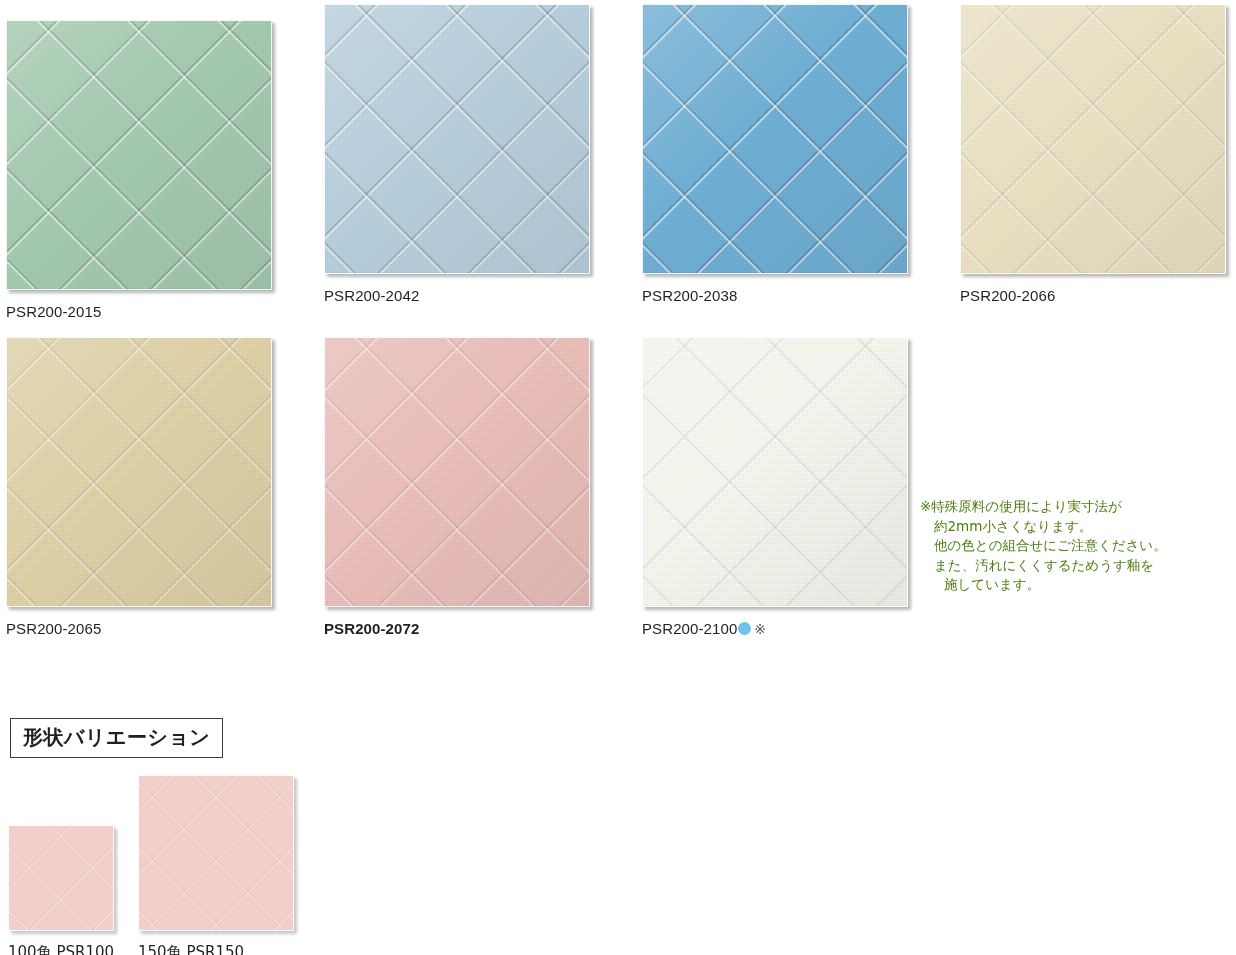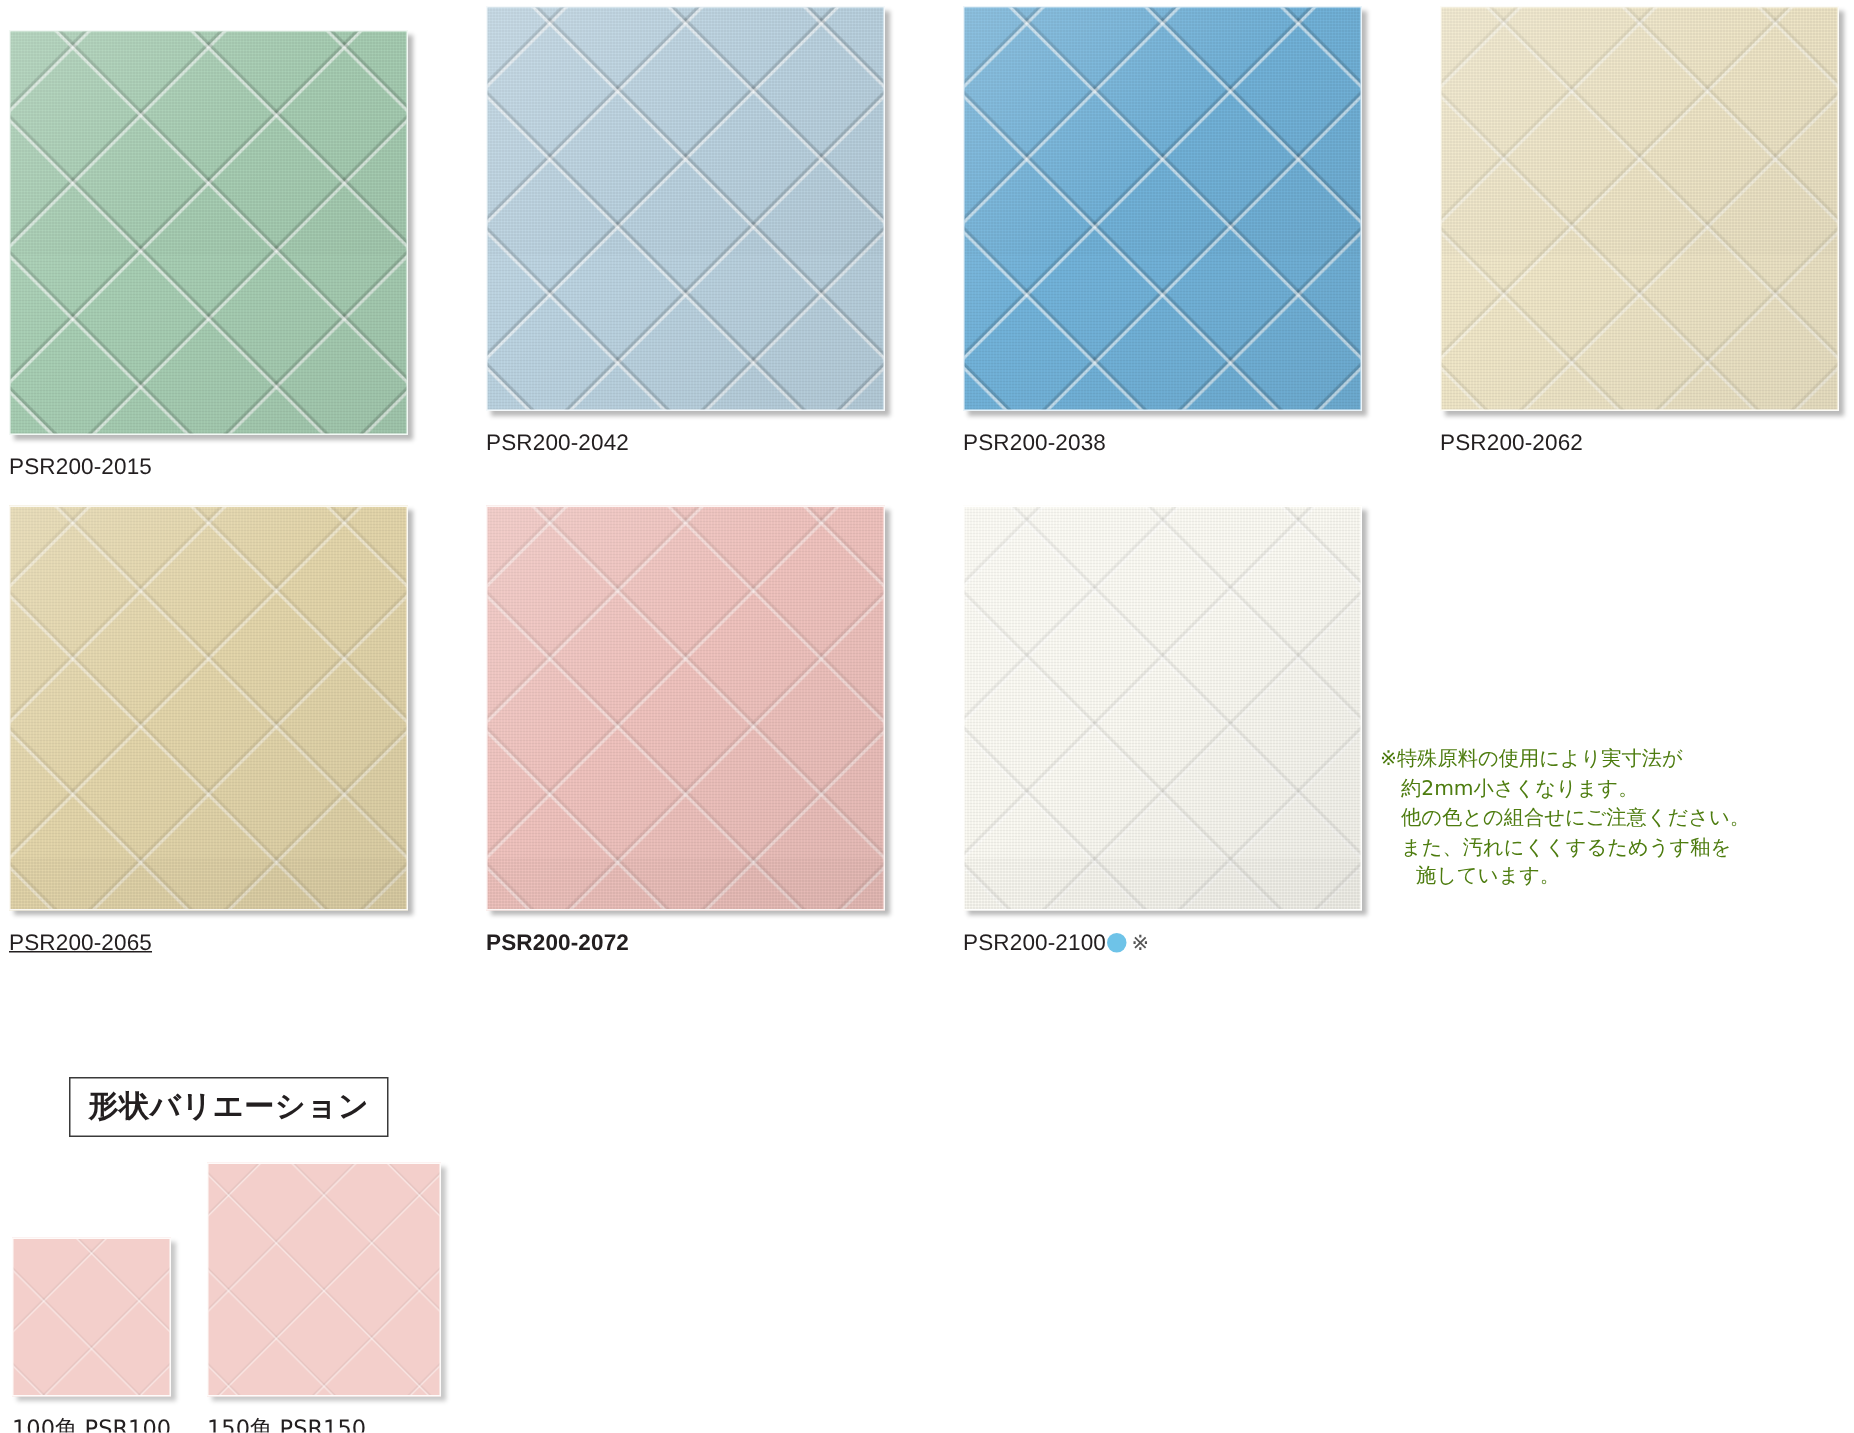--- a/index.html
+++ b/index.html
@@ -152,21 +152,20 @@
     top: 0;
     border: 1px solid #3a3a3a;
     padding: 5px 12px 6px 12px;
     font-size: 20px;
     font-weight: bold;
     letter-spacing: 0.5px;
     color: #231f20;
     font-family: "DejaVu Sans", "Liberation Sans", sans-serif;
     background: #fff;
     display: inline-block;
-    margin-left: 36px;
   }
   .shape-cell {
     position: absolute;
   }
   .shape-tile {
     position: relative;
     box-sizing: border-box;
     border: 1px solid rgba(255,255,255,0.9);
     box-shadow: 3px 3px 3px rgba(0,0,0,0.22);
     overflow: hidden;
@@ -236,25 +235,25 @@
     </div>
   </div>
 
   <div class="swatch-cell" style="left:960px; top:4px;">
     <div class="tile soft" style="background-color: rgb(240, 231, 200);">
       <div class="pat"></div>
       <div class="grain"></div>
       <div class="sheen"></div>
     </div>
     <div class="swatch-caption">
-      <span>PSR200-2062</span>
-    </div>
-  </div>
-
-  <div class="swatch-cell" style="left:6px;  top:337px;text-decoration:underline;">
+      <span>PSR200-2066</span>
+    </div>
+  </div>
+
+  <div class="swatch-cell" style="left:6px;  top:337px;">
     <div class="tile soft" style="background-color: rgb(228, 214, 171);">
       <div class="pat"></div>
       <div class="grain"></div>
       <div class="sheen"></div>
     </div>
     <div class="swatch-caption">
       <span>PSR200-2065</span>
     </div>
   </div>
 

